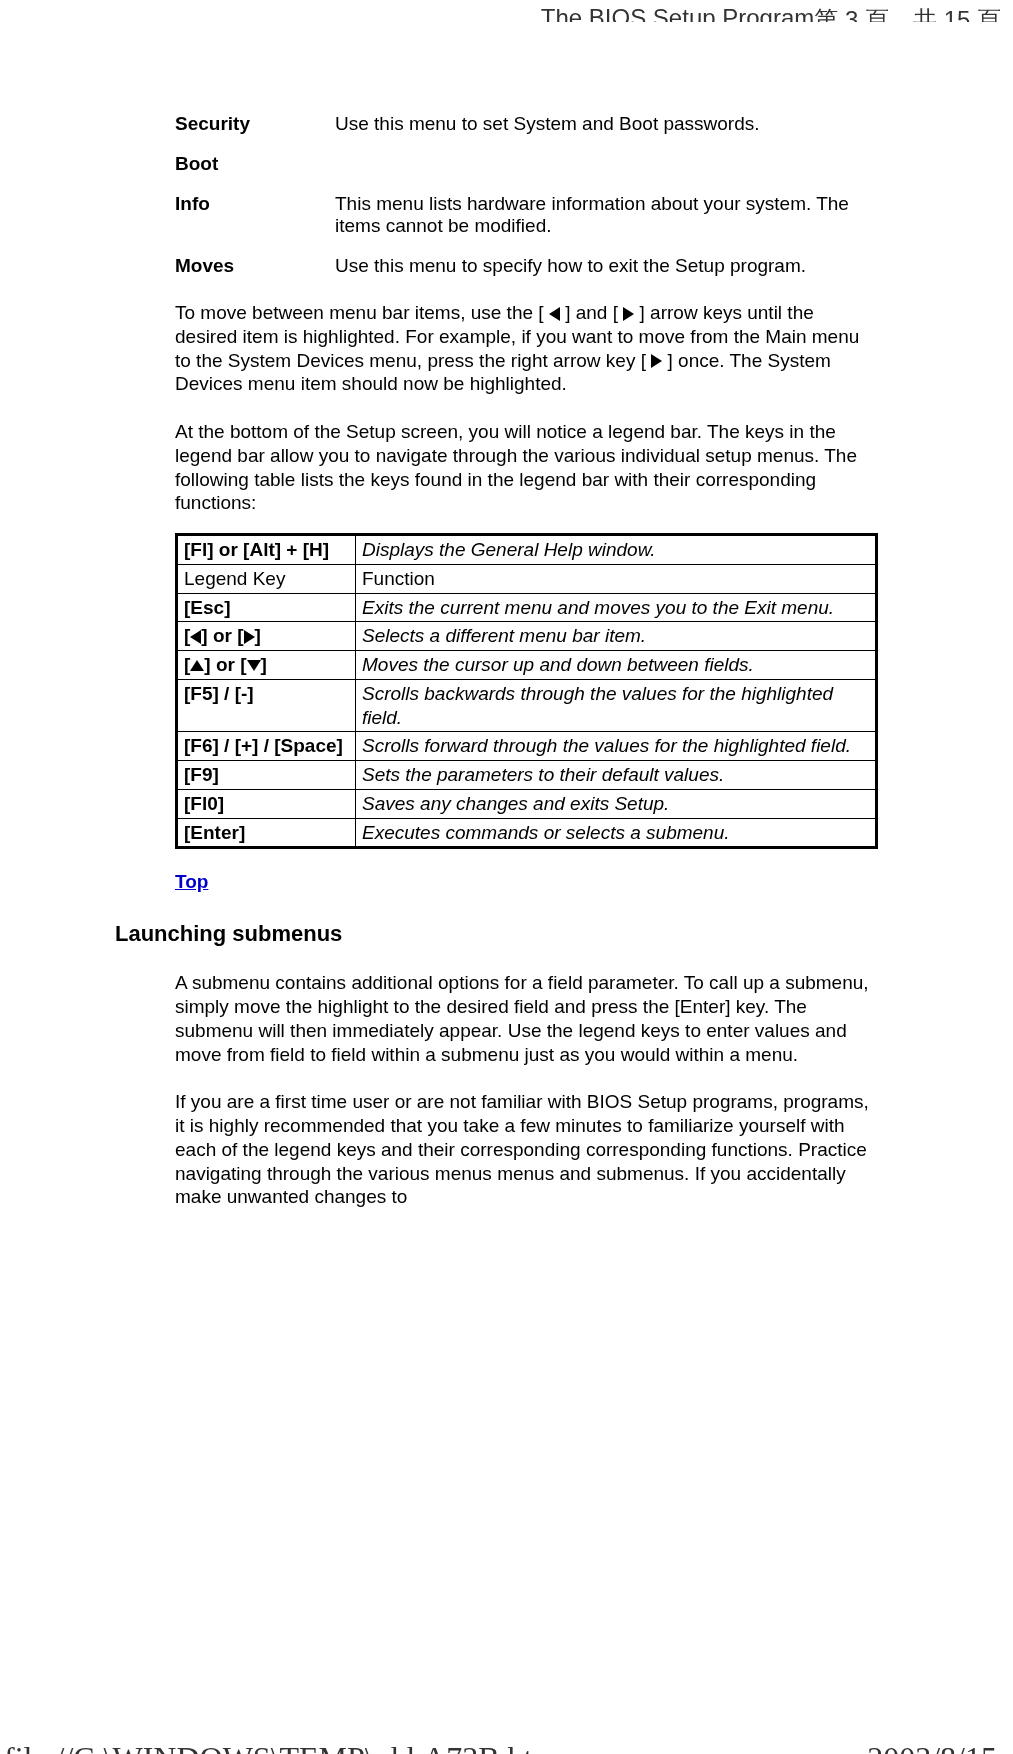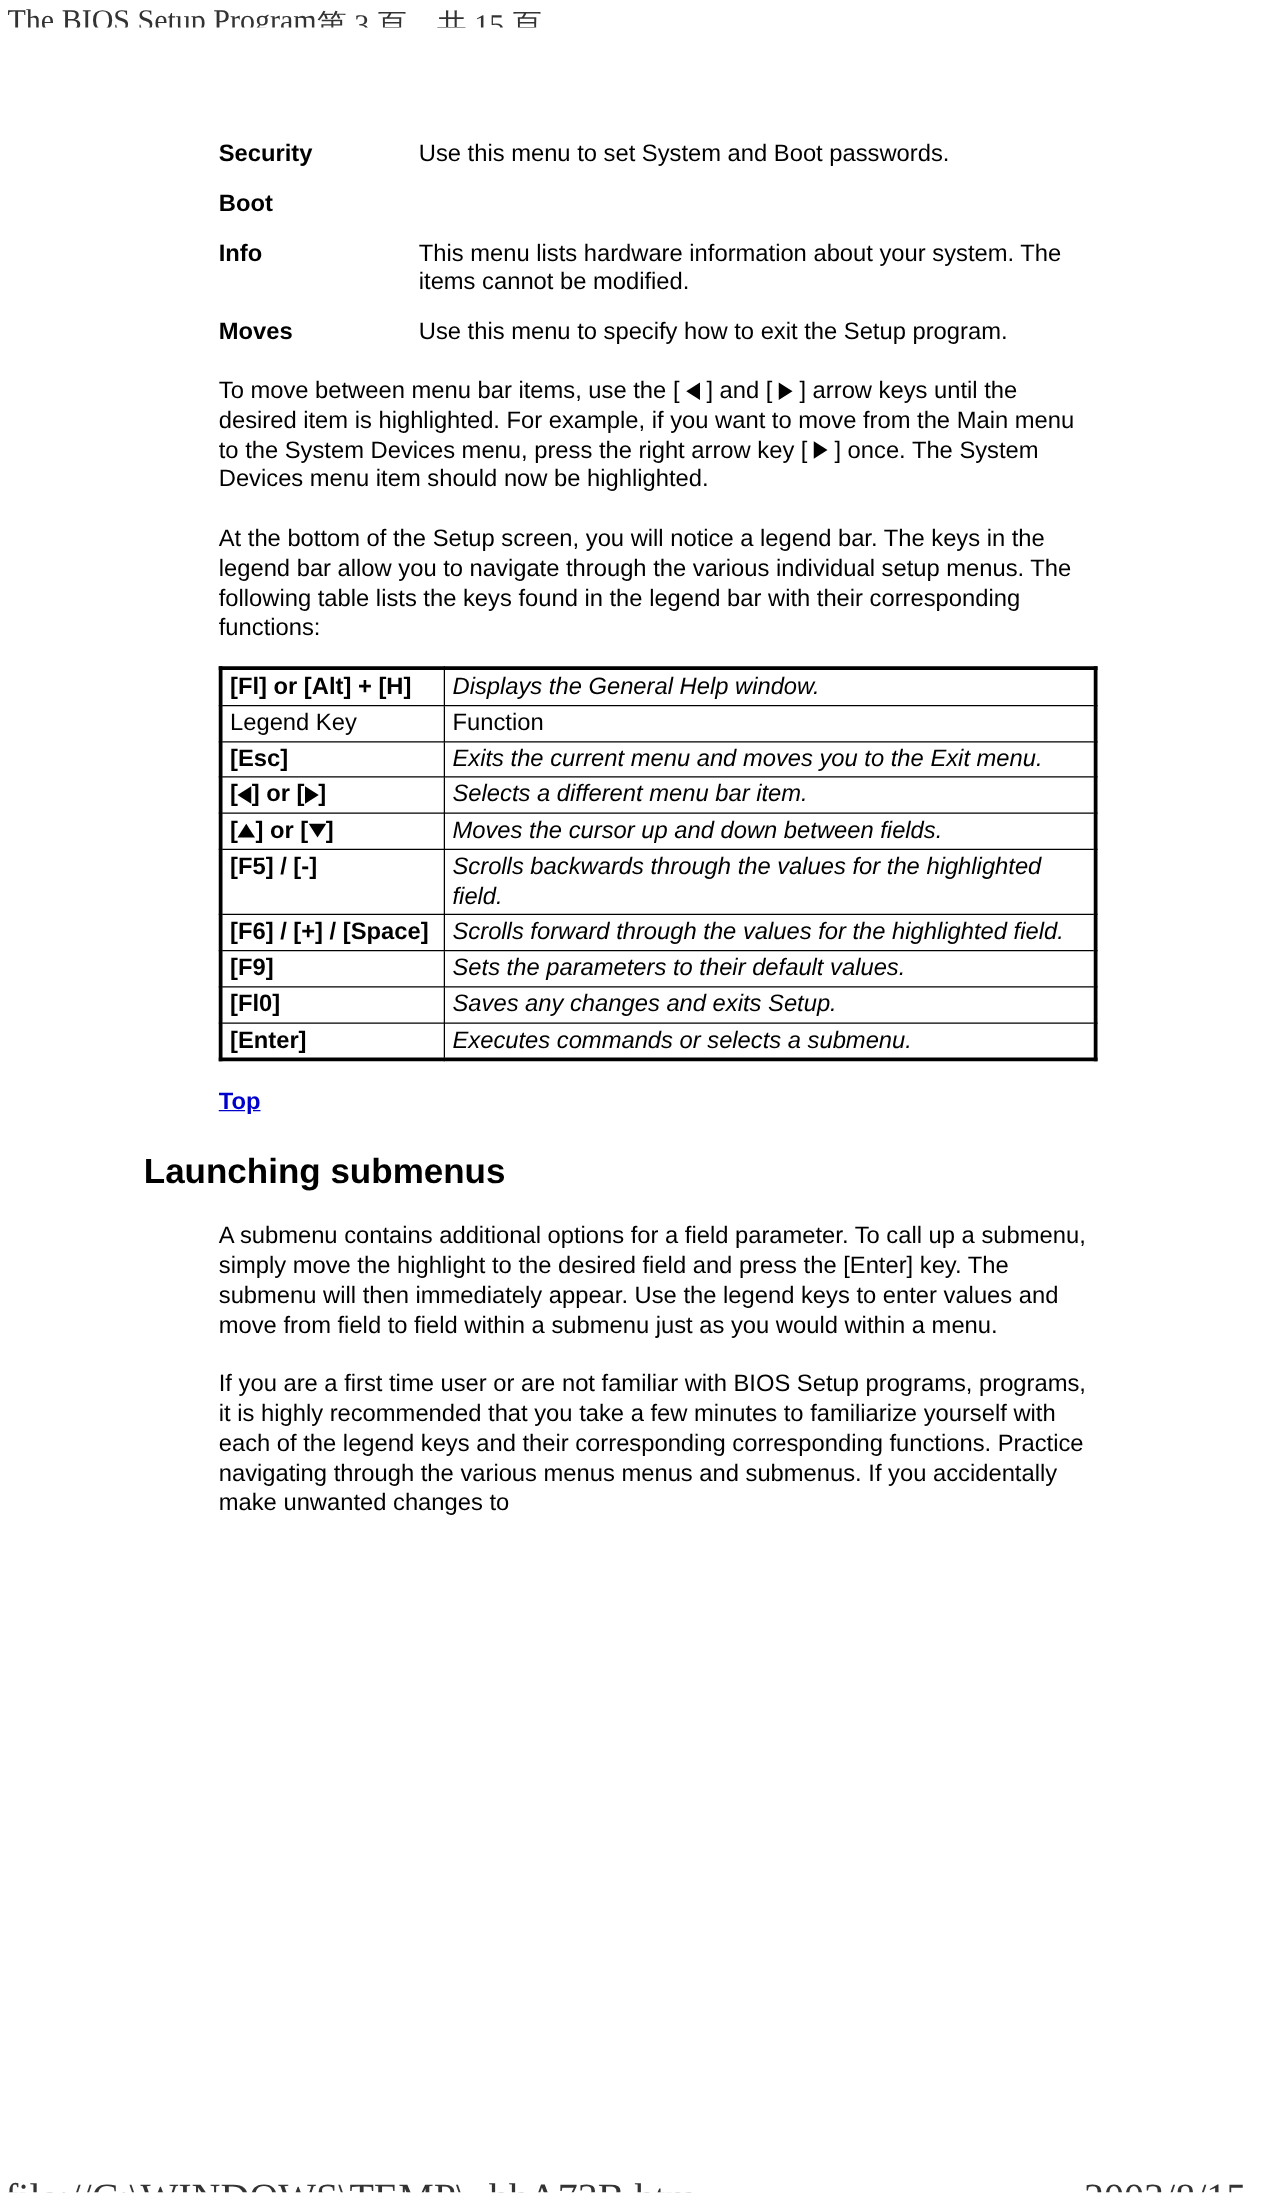--- a/index.html
+++ b/index.html
@@ -6,22 +6,22 @@
     margin: 0;
     padding: 0;
     font-family: Arial, Helvetica, sans-serif;
     font-size: 19px;
     color: #000;
     width: 1013px;
     background: #fff;
   }
   .header {
     display: flex;
-    justify-content: flex-start;
-    font-family: Liberation Serif, serif;
+    justify-content: flex-end;
+    font-family: Liberation Sans, sans-serif;
     font-size: 24px;
     padding: 4px 10px 6px 4px;
     color: #333;
   }
   .header-left { padding-left: 2px; }
   .header-right { padding-right: 2px; }
   .footer {
     display: flex;
     justify-content: space-between;
     font-family: "Times New Roman", Times, serif;
@@ -107,21 +107,21 @@
   }
   a.top-link {
     color: #0000cc;
     text-decoration: underline;
     display: inline-block;
     margin-top: 22px;
     margin-bottom: 18px;
     font-weight: bold;
   }
   h3.subhead {
-    font-size: 28px;
+    font-size: 22px;
     font-weight: bold;
     margin-left: -60px;
     margin-top: 10px;
     margin-bottom: 20px;
   }
   .cutoff-top { overflow: hidden; height: 18px; }
   .cutoff-bot { overflow: hidden; height: 14px; }
 </style>
 </head>
 <body>

